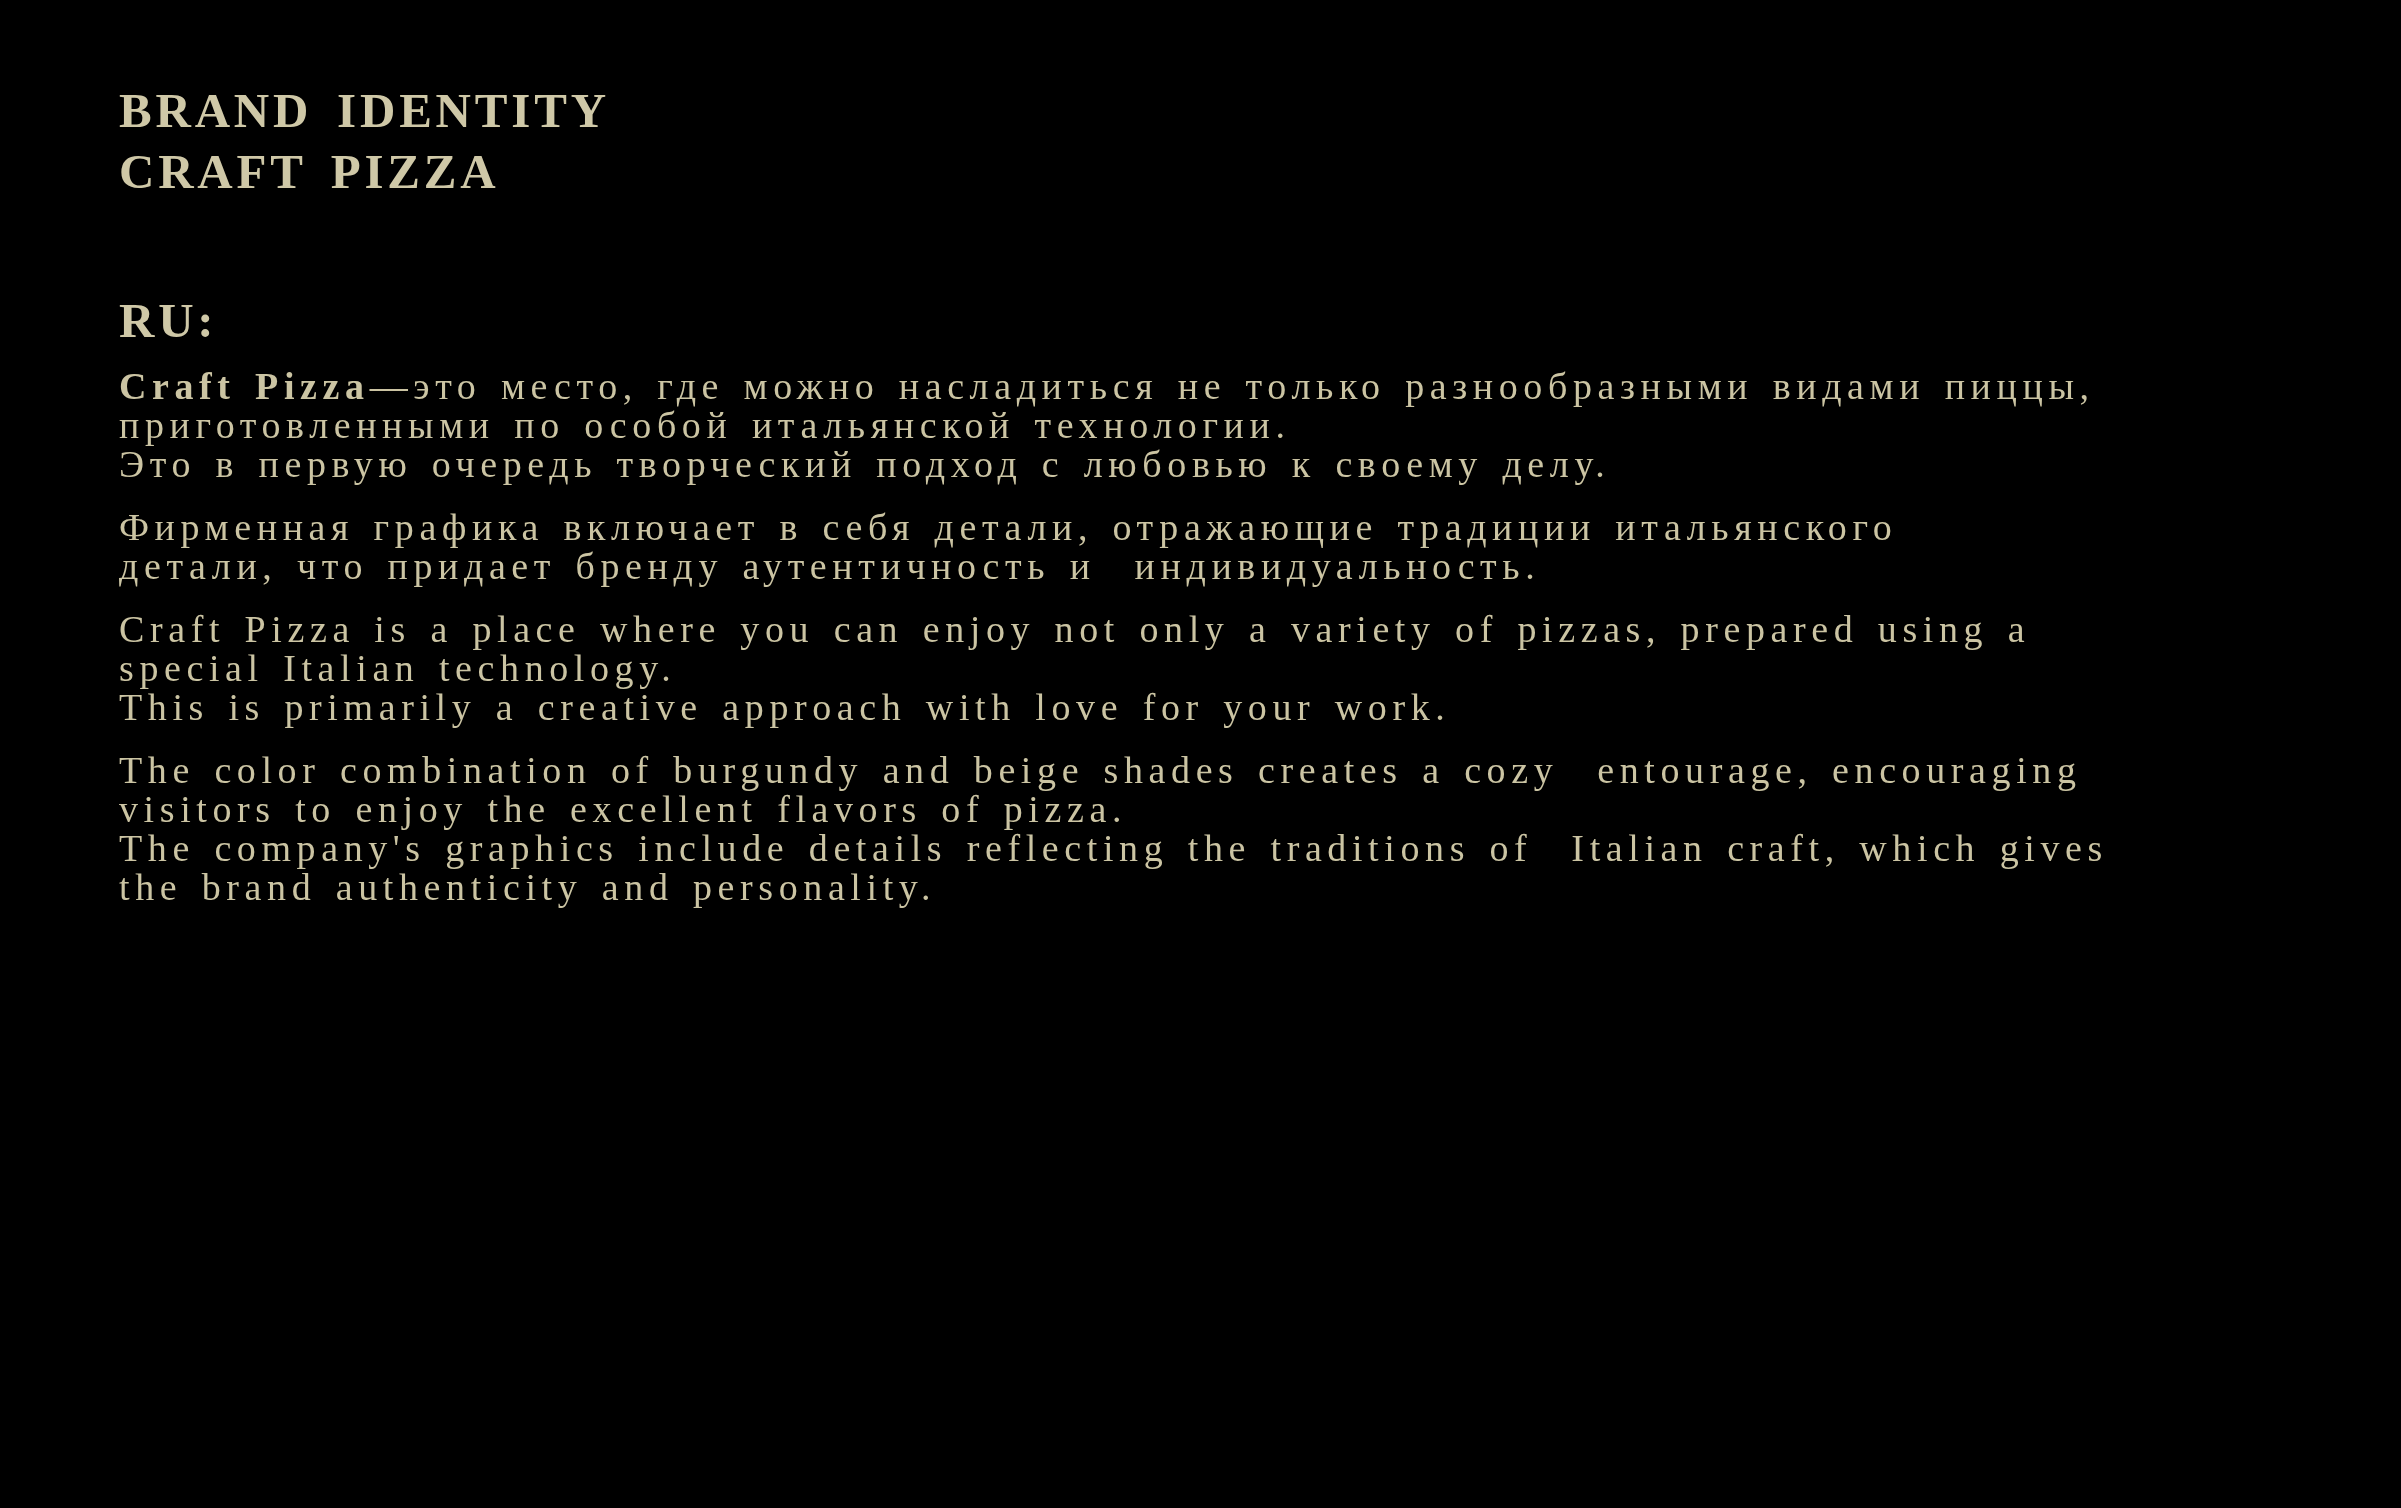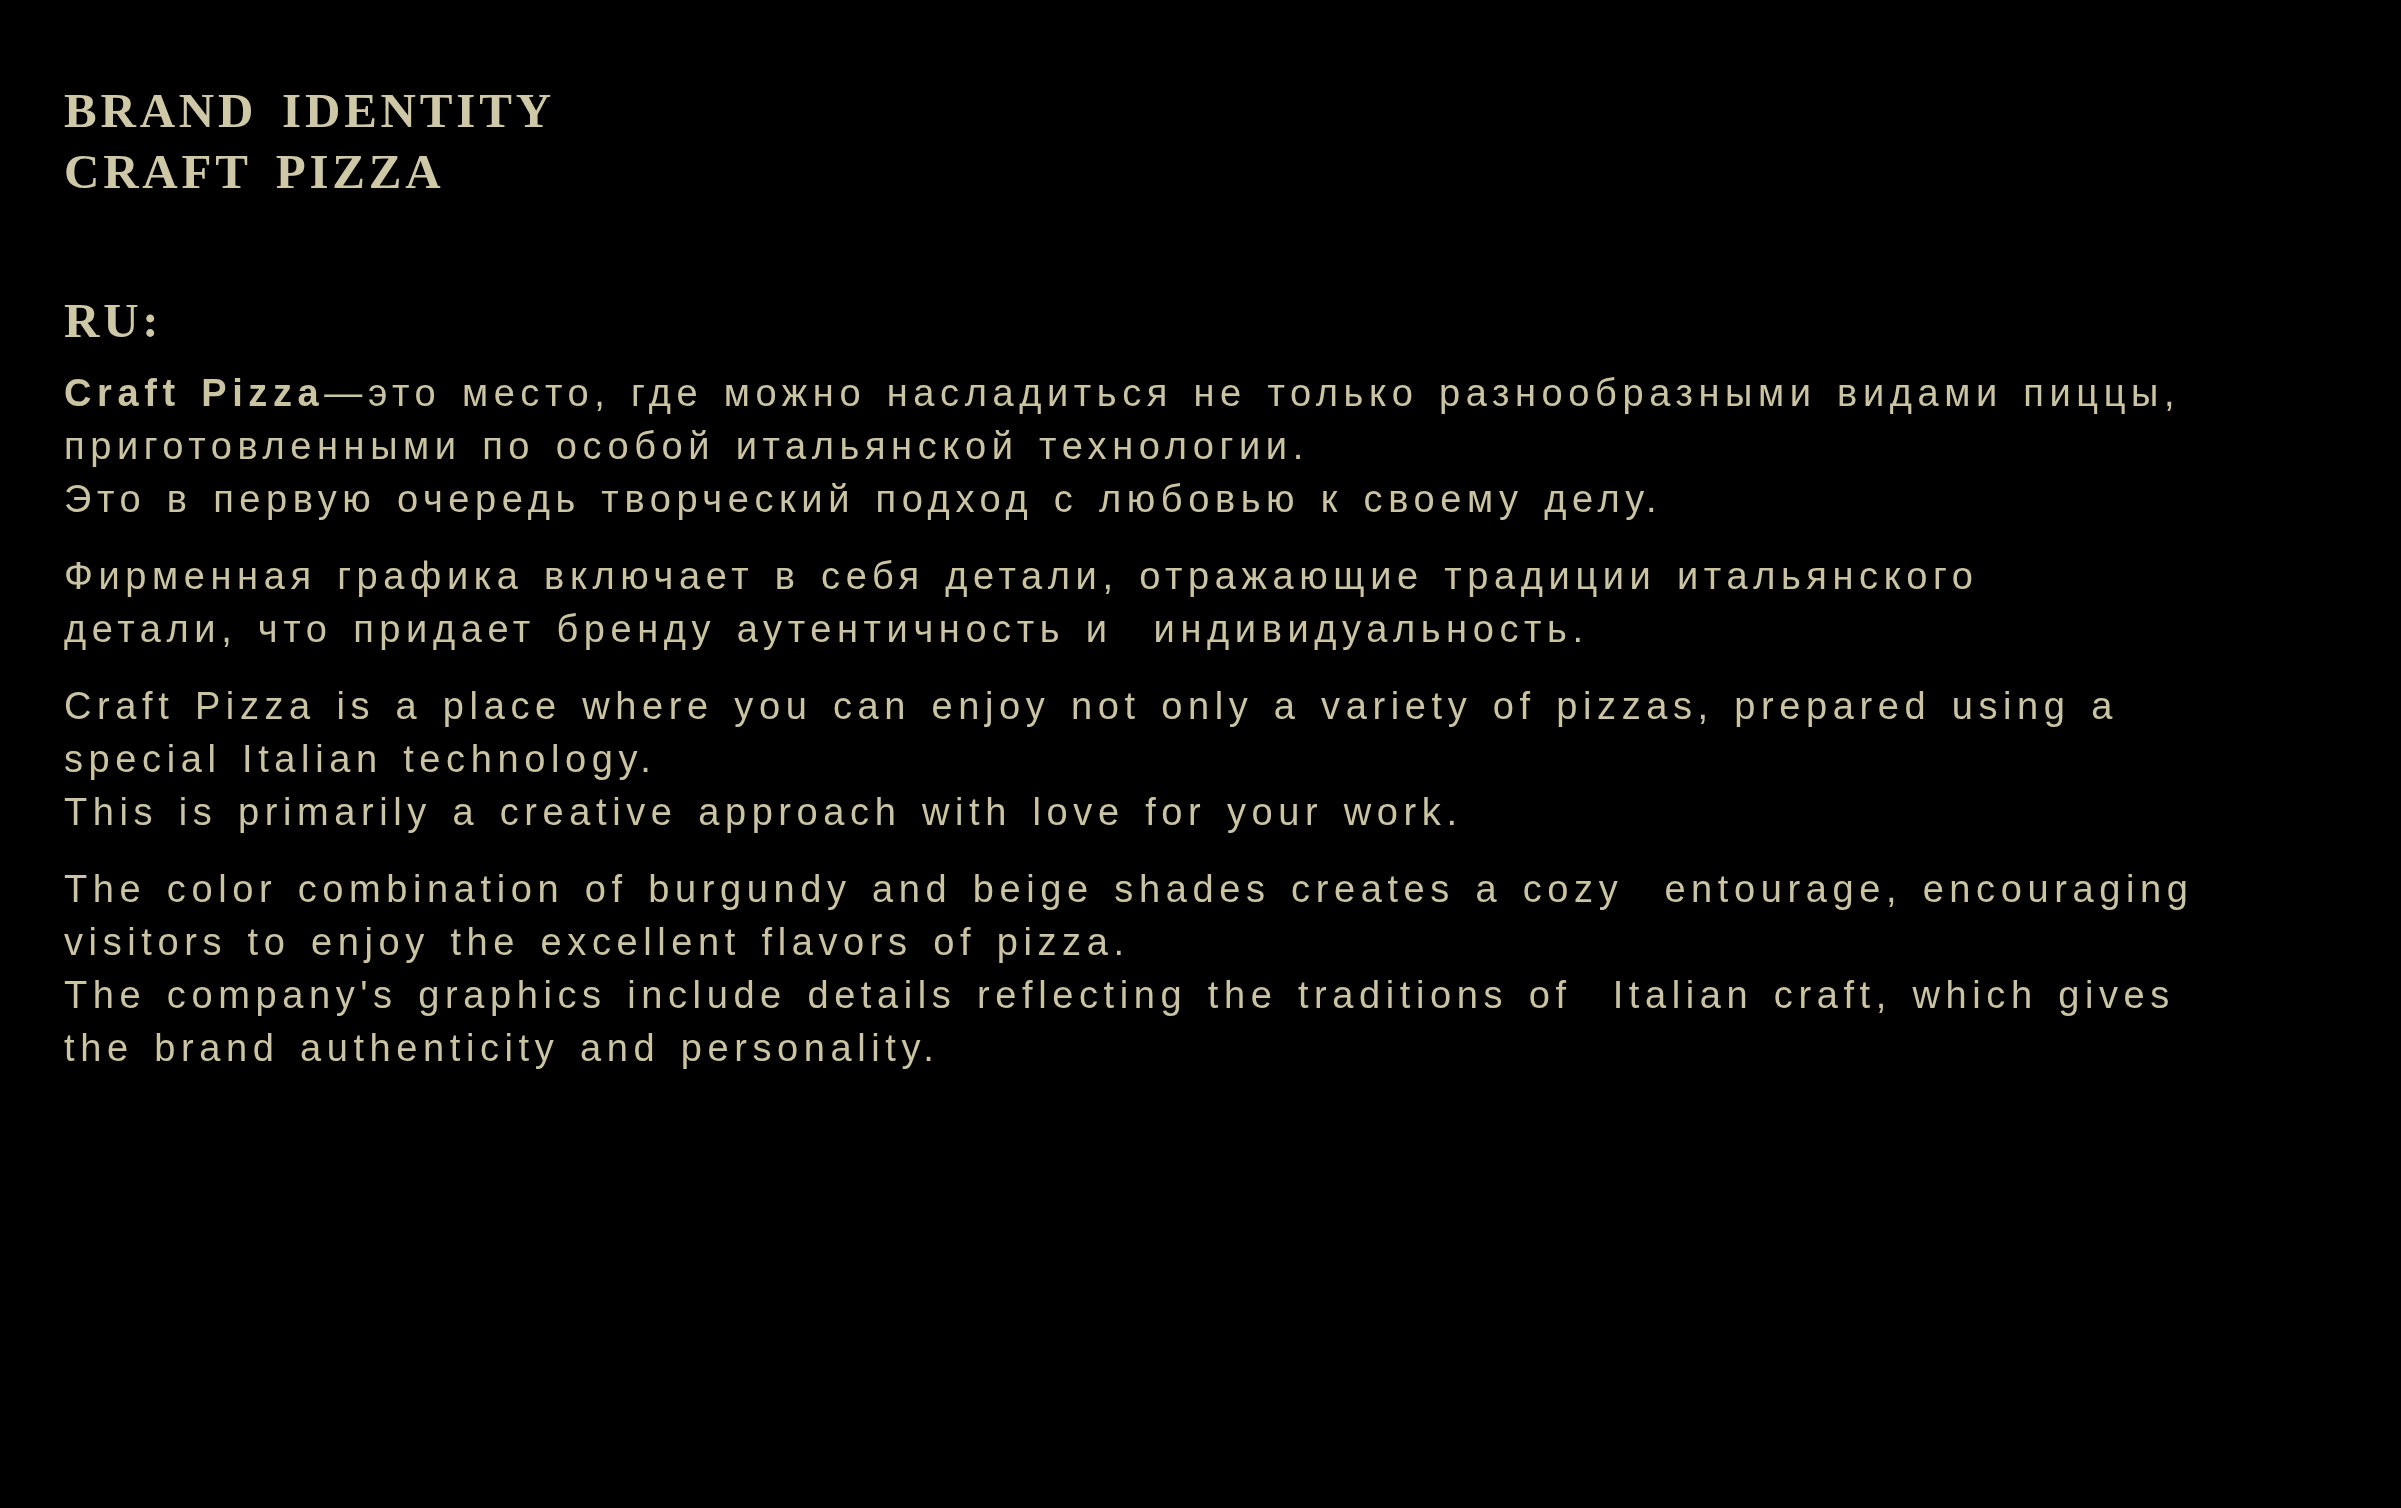--- a/index.html
+++ b/index.html
@@ -10,43 +10,43 @@
   * { margin: 0; padding: 0; box-sizing: border-box; }
   html, body {
     width: 2401px;
     height: 1508px;
     background: var(--bg);
     overflow: hidden;
   }
   .page {
     width: 2401px;
     height: 1508px;
-    padding: 80px 113px 0 64px;
+    padding: 80px 113px 0 119px;
     background: var(--bg);
     color: var(--fg);
   }
   
   .title, .section-label {
     font-family: "Liberation Serif", "DejaVu Serif", serif;
     font-weight: bold;
     color: var(--fg-heading);
     font-size: 49px;
     line-height: 61px;
     letter-spacing: 3.8px;
     word-spacing: 8.8px;
   }
   .title-line { display: block; }
   .section-label.ru  { margin-top: 88px; }
   .section-label.eng { margin-top: 104px; }
   
   .para {
-    font-family: Liberation Sans, sans-serif;
+    font-family: Liberation Serif, serif;
     font-weight: 400;
     font-size: 38px;
-    line-height: 53px;
+    line-height: 39px;
     letter-spacing: 5.6px;
     word-spacing: 4.4px;
     white-space: pre-wrap;
     color: var(--fg);
     margin-top: 24px;
   }
   .section-label + .para { margin-top: 15.6px; }
   .para .lead {
     font-weight: 700;
     letter-spacing: 5.6px;

